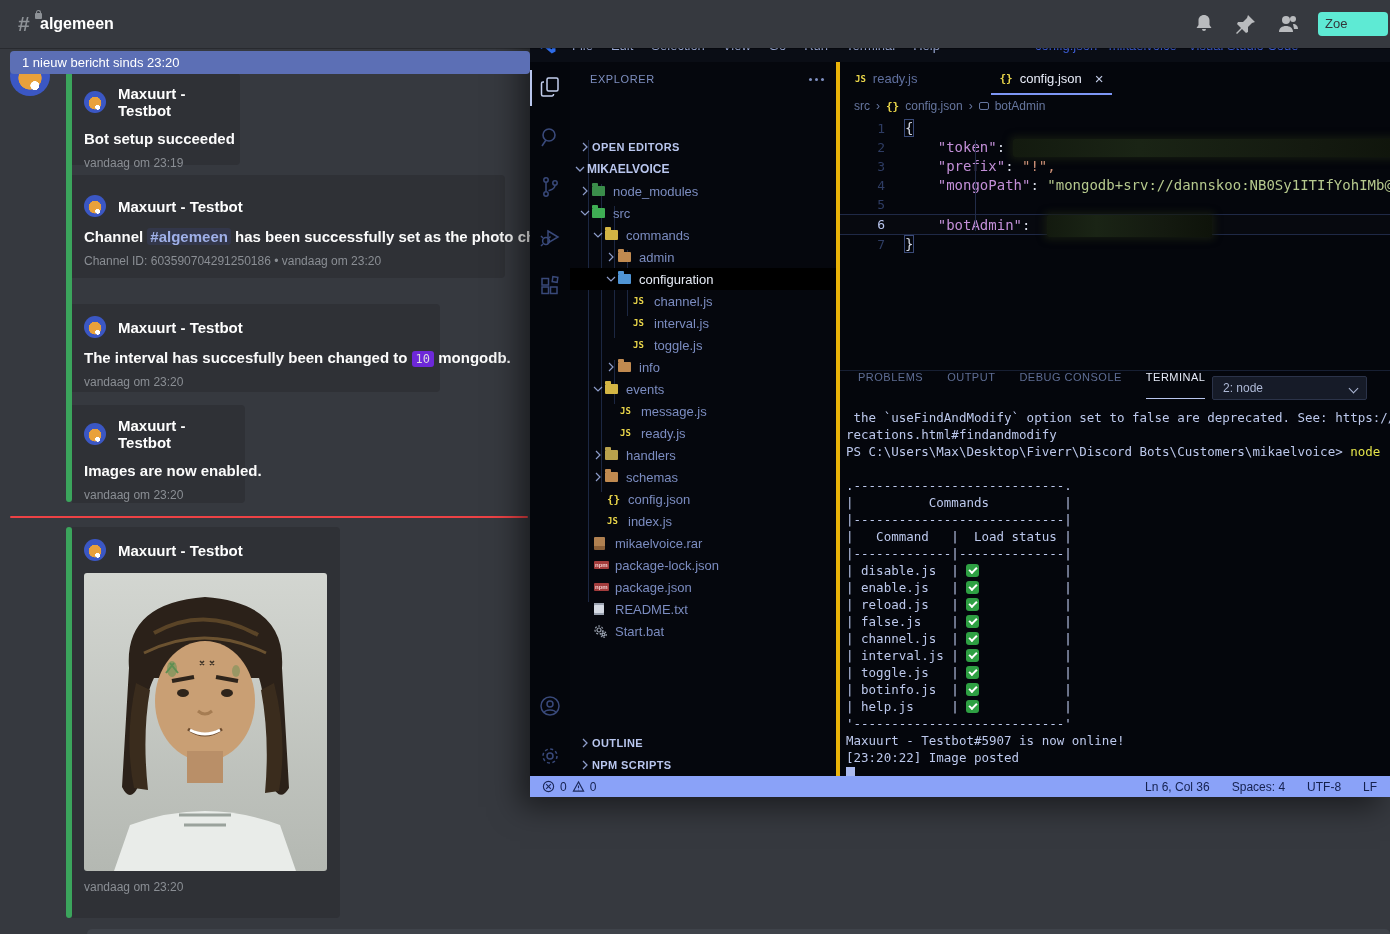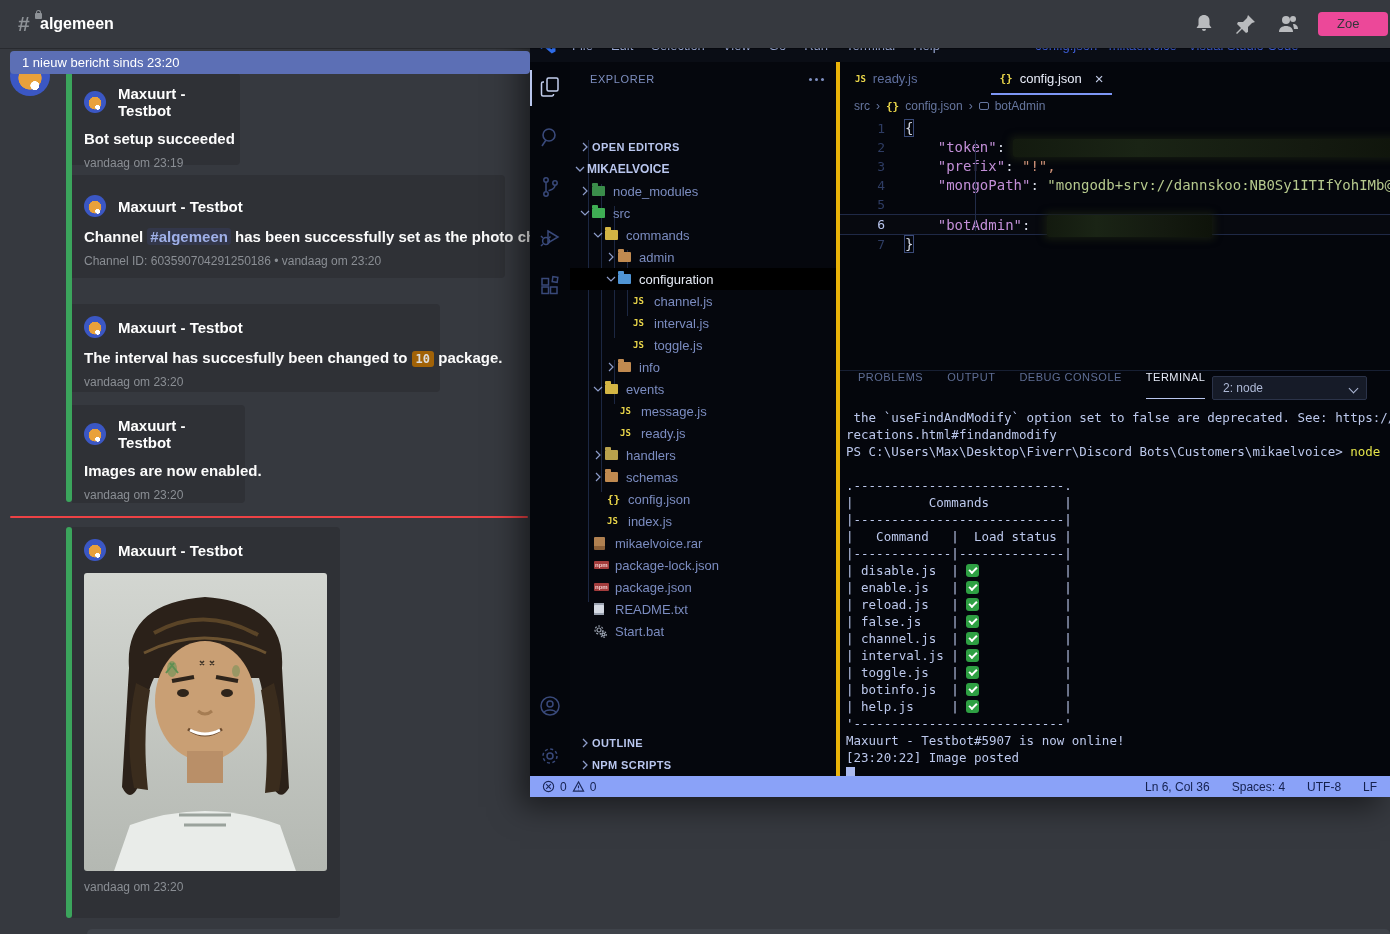--- a/index.html
+++ b/index.html
@@ -11,22 +11,22 @@
   .dheader{position:absolute;top:0;left:0;width:100%;height:48px;background:#36393f;
     box-shadow:0 1px 0 rgba(0,0,0,.25);display:flex;align-items:center;z-index:3;}
   .hashwrap{position:relative;margin-left:18px;width:22px;height:24px;color:#8e9297;}
   .hashchar{font-size:21px;font-weight:bold;line-height:24px;}
   .hashlock{position:absolute;top:1px;right:-2px;width:7px;height:6px;background:#8e9297;border-radius:1px;}
   .hashlock::before{content:"";position:absolute;top:-3px;left:1px;width:3px;height:3px;
     border:1px solid #8e9297;border-bottom:none;border-radius:3px 3px 0 0;}
   .chname{color:#fff;font-weight:bold;font-size:16px;}
   .dhicons{position:absolute;right:0;top:0;height:48px;display:flex;align-items:center;gap:18px;padding-right:2px;}
   .dico{width:24px;height:24px;color:#b9bbbe;}
-  .searchbox{width:70px;height:24px;background:#ec4899;border-radius:4px;color:#33363b;
-    font-size:13px;line-height:24px;padding-left:19px;overflow:hidden;}
+  .searchbox{width:70px;height:24px;background:#5eead4;border-radius:4px;color:#33363b;
+    font-size:13px;line-height:24px;padding-left:7px;overflow:hidden;}
   .banner{position:absolute;left:10px;top:51px;width:520px;height:23px;background:#5c6fb5;
     border-radius:4px;color:#fff;font-size:13px;line-height:23px;padding-left:12px;z-index:2;}
   .bigavatar{position:absolute;left:10px;top:56px;width:40px;height:40px;border-radius:50%;z-index:1;
     background:radial-gradient(circle at 62% 74%,#fff 0 11%,transparent 12%),
                radial-gradient(circle at 50% 55%,#e9a13b 0 38%,transparent 40%),#3b57c4;}
   .gstrip{position:absolute;left:66px;width:6px;border-radius:3px;background:#3ba55c;}
   .gs1{top:72px;height:430px;} .gs2{top:527px;height:391px;}
   .card{position:absolute;left:72px;background:#2f3136;border-radius:0 4px 4px 0;padding:12px 12px 10px 12px;}
   .c1{top:73px;width:168px;height:92px;}
   .c2{top:175px;width:433px;height:103px;padding-top:20px;}
@@ -34,22 +34,22 @@
   .c4{top:405px;width:173px;height:98px;}
   .c5{top:527px;width:268px;height:391px;}
   .crow{display:flex;align-items:center;}
   .avatar{width:22px;height:22px;border-radius:50%;flex:0 0 22px;
     background:radial-gradient(circle at 62% 74%,#fff 0 11%,transparent 12%),
                radial-gradient(circle at 50% 55%,#e9a13b 0 38%,transparent 40%),#3b57c4;}
   .author{color:#fff;font-weight:bold;font-size:15px;margin-left:12px;}
   .ctitle{color:#fbfbfb;font-weight:bold;font-size:15px;margin-top:11px;white-space:nowrap;}
   .cts{color:#8a8e94;font-size:12px;margin-top:9px;}
   .mention{color:#9fb0e8;background:#33374a;border-radius:3px;padding:0 3px;}
-  .icode{font-family:"DejaVu Sans Mono",monospace;font-size:12px;background:#a16207;
-    color:#dcddde;border-radius:3px;padding:1px 4px;font-weight:bold;}
+  .icode{font-family:"DejaVu Sans Mono",monospace;font-size:12px;background:#6d28d9;
+    color:#dcddde;border-radius:3px;padding:1px 4px;font-weight:normal;}
   .divred{position:absolute;left:10px;top:516px;width:518px;height:2px;background:#ed4245;border-radius:1px;}
   .attach{margin-top:12px;width:243px;height:298px;border-radius:3px;overflow:hidden;}
   .inputhint{position:absolute;left:87px;top:929px;width:1303px;height:5px;background:#3f434a;border-radius:8px 8px 0 0;}
 
   
   .vscode{position:absolute;left:530px;top:30px;width:860px;height:767px;background:#04060c;
     overflow:hidden;box-shadow:-10px 10px 28px rgba(0,0,0,.5);}
   .titlebar{position:relative;height:32px;background:#0a0d15;display:flex;align-items:center;}
   .vslogo{width:18px;height:18px;margin:0 6px 0 9px;}
   .menuitem{color:#9aa9d4;font-size:13px;padding:0 9px;line-height:32px;cursor:default;}
@@ -186,21 +186,21 @@
     </div>
     <div class="ctitle"><span>Channel </span><span class="mention">#algemeen</span><span> has been successfully set as the photo channel.</span></div>
     <div class="cts">Channel ID: 603590704291250186 • vandaag om 23:20</div>
   </div>
 
   <div class="card c3">
     <div class="crow">
       <span class="avatar"></span>
       <span class="author">Maxuurt - Testbot</span>
     </div>
-    <div class="ctitle"><span>The interval has succesfully been changed to </span><span class="icode">10</span><span> package.</span></div>
+    <div class="ctitle"><span>The interval has succesfully been changed to </span><span class="icode">10</span><span> mongodb.</span></div>
     <div class="cts">vandaag om 23:20</div>
   </div>
 
   <div class="card c4">
     <div class="crow">
       <span class="avatar"></span>
       <span class="author">Maxuurt - Testbot</span>
     </div>
     <div class="ctitle">Images are now enabled.</div>
     <div class="cts">vandaag om 23:20</div>

